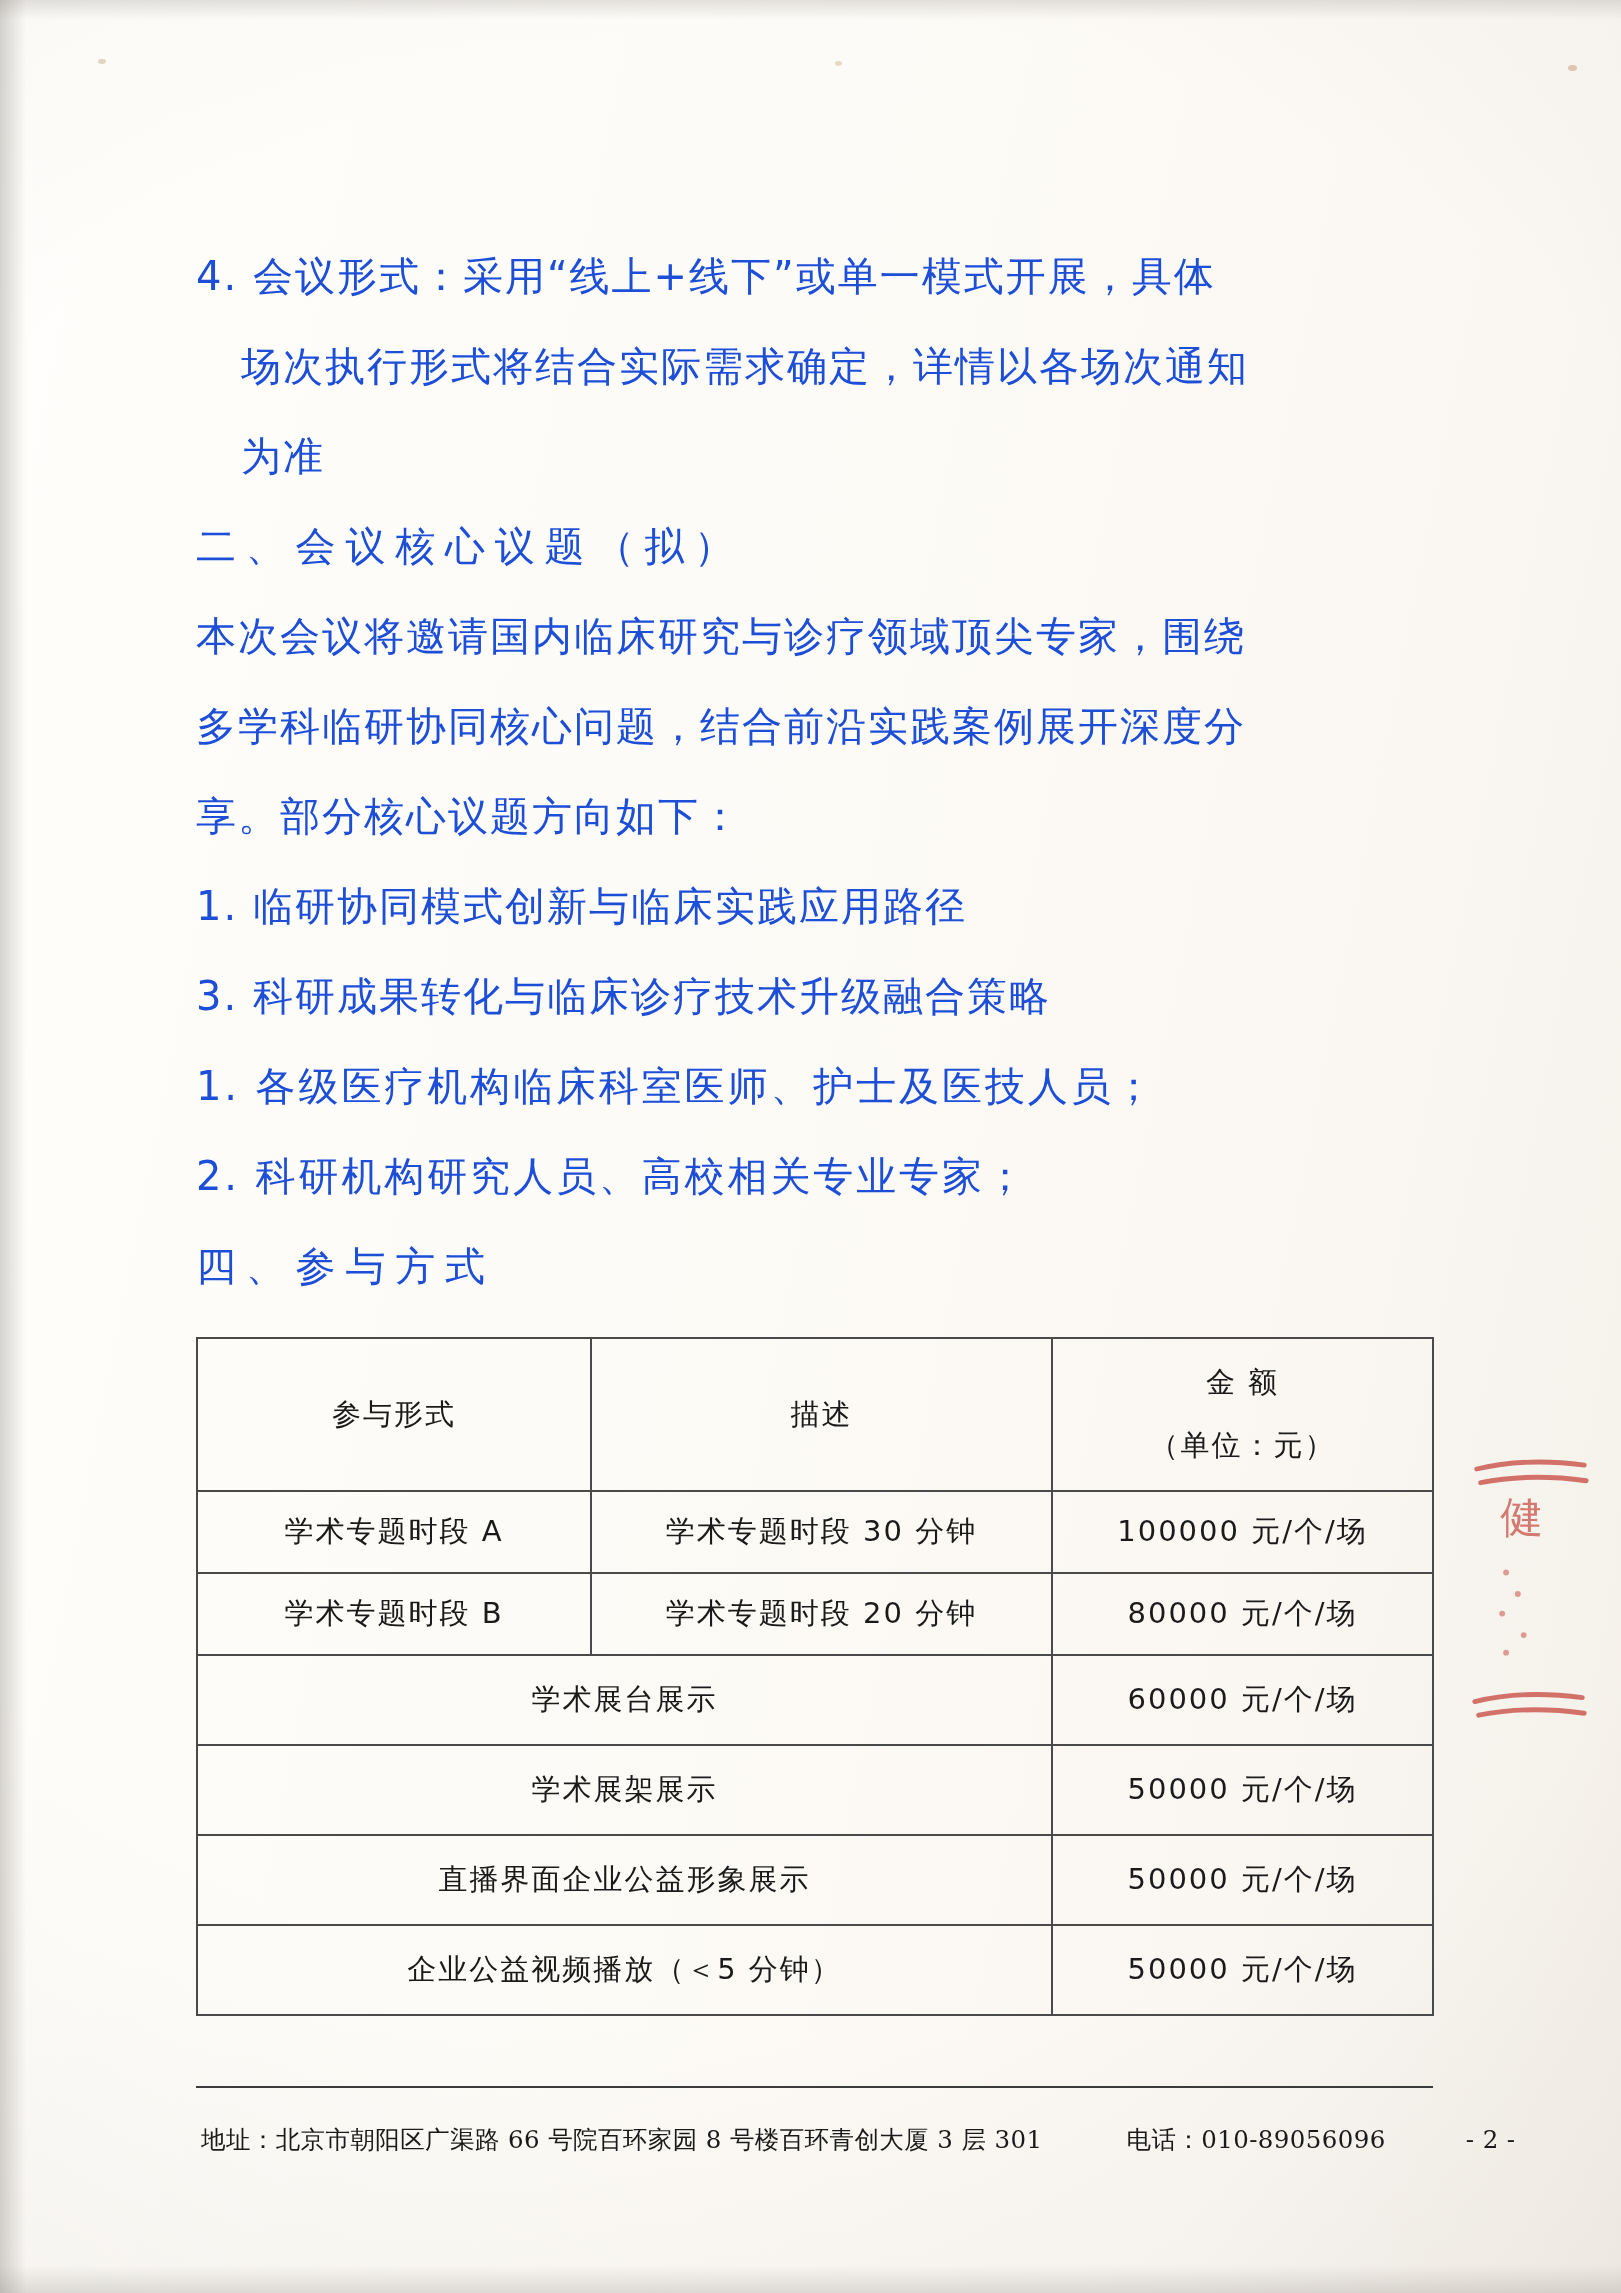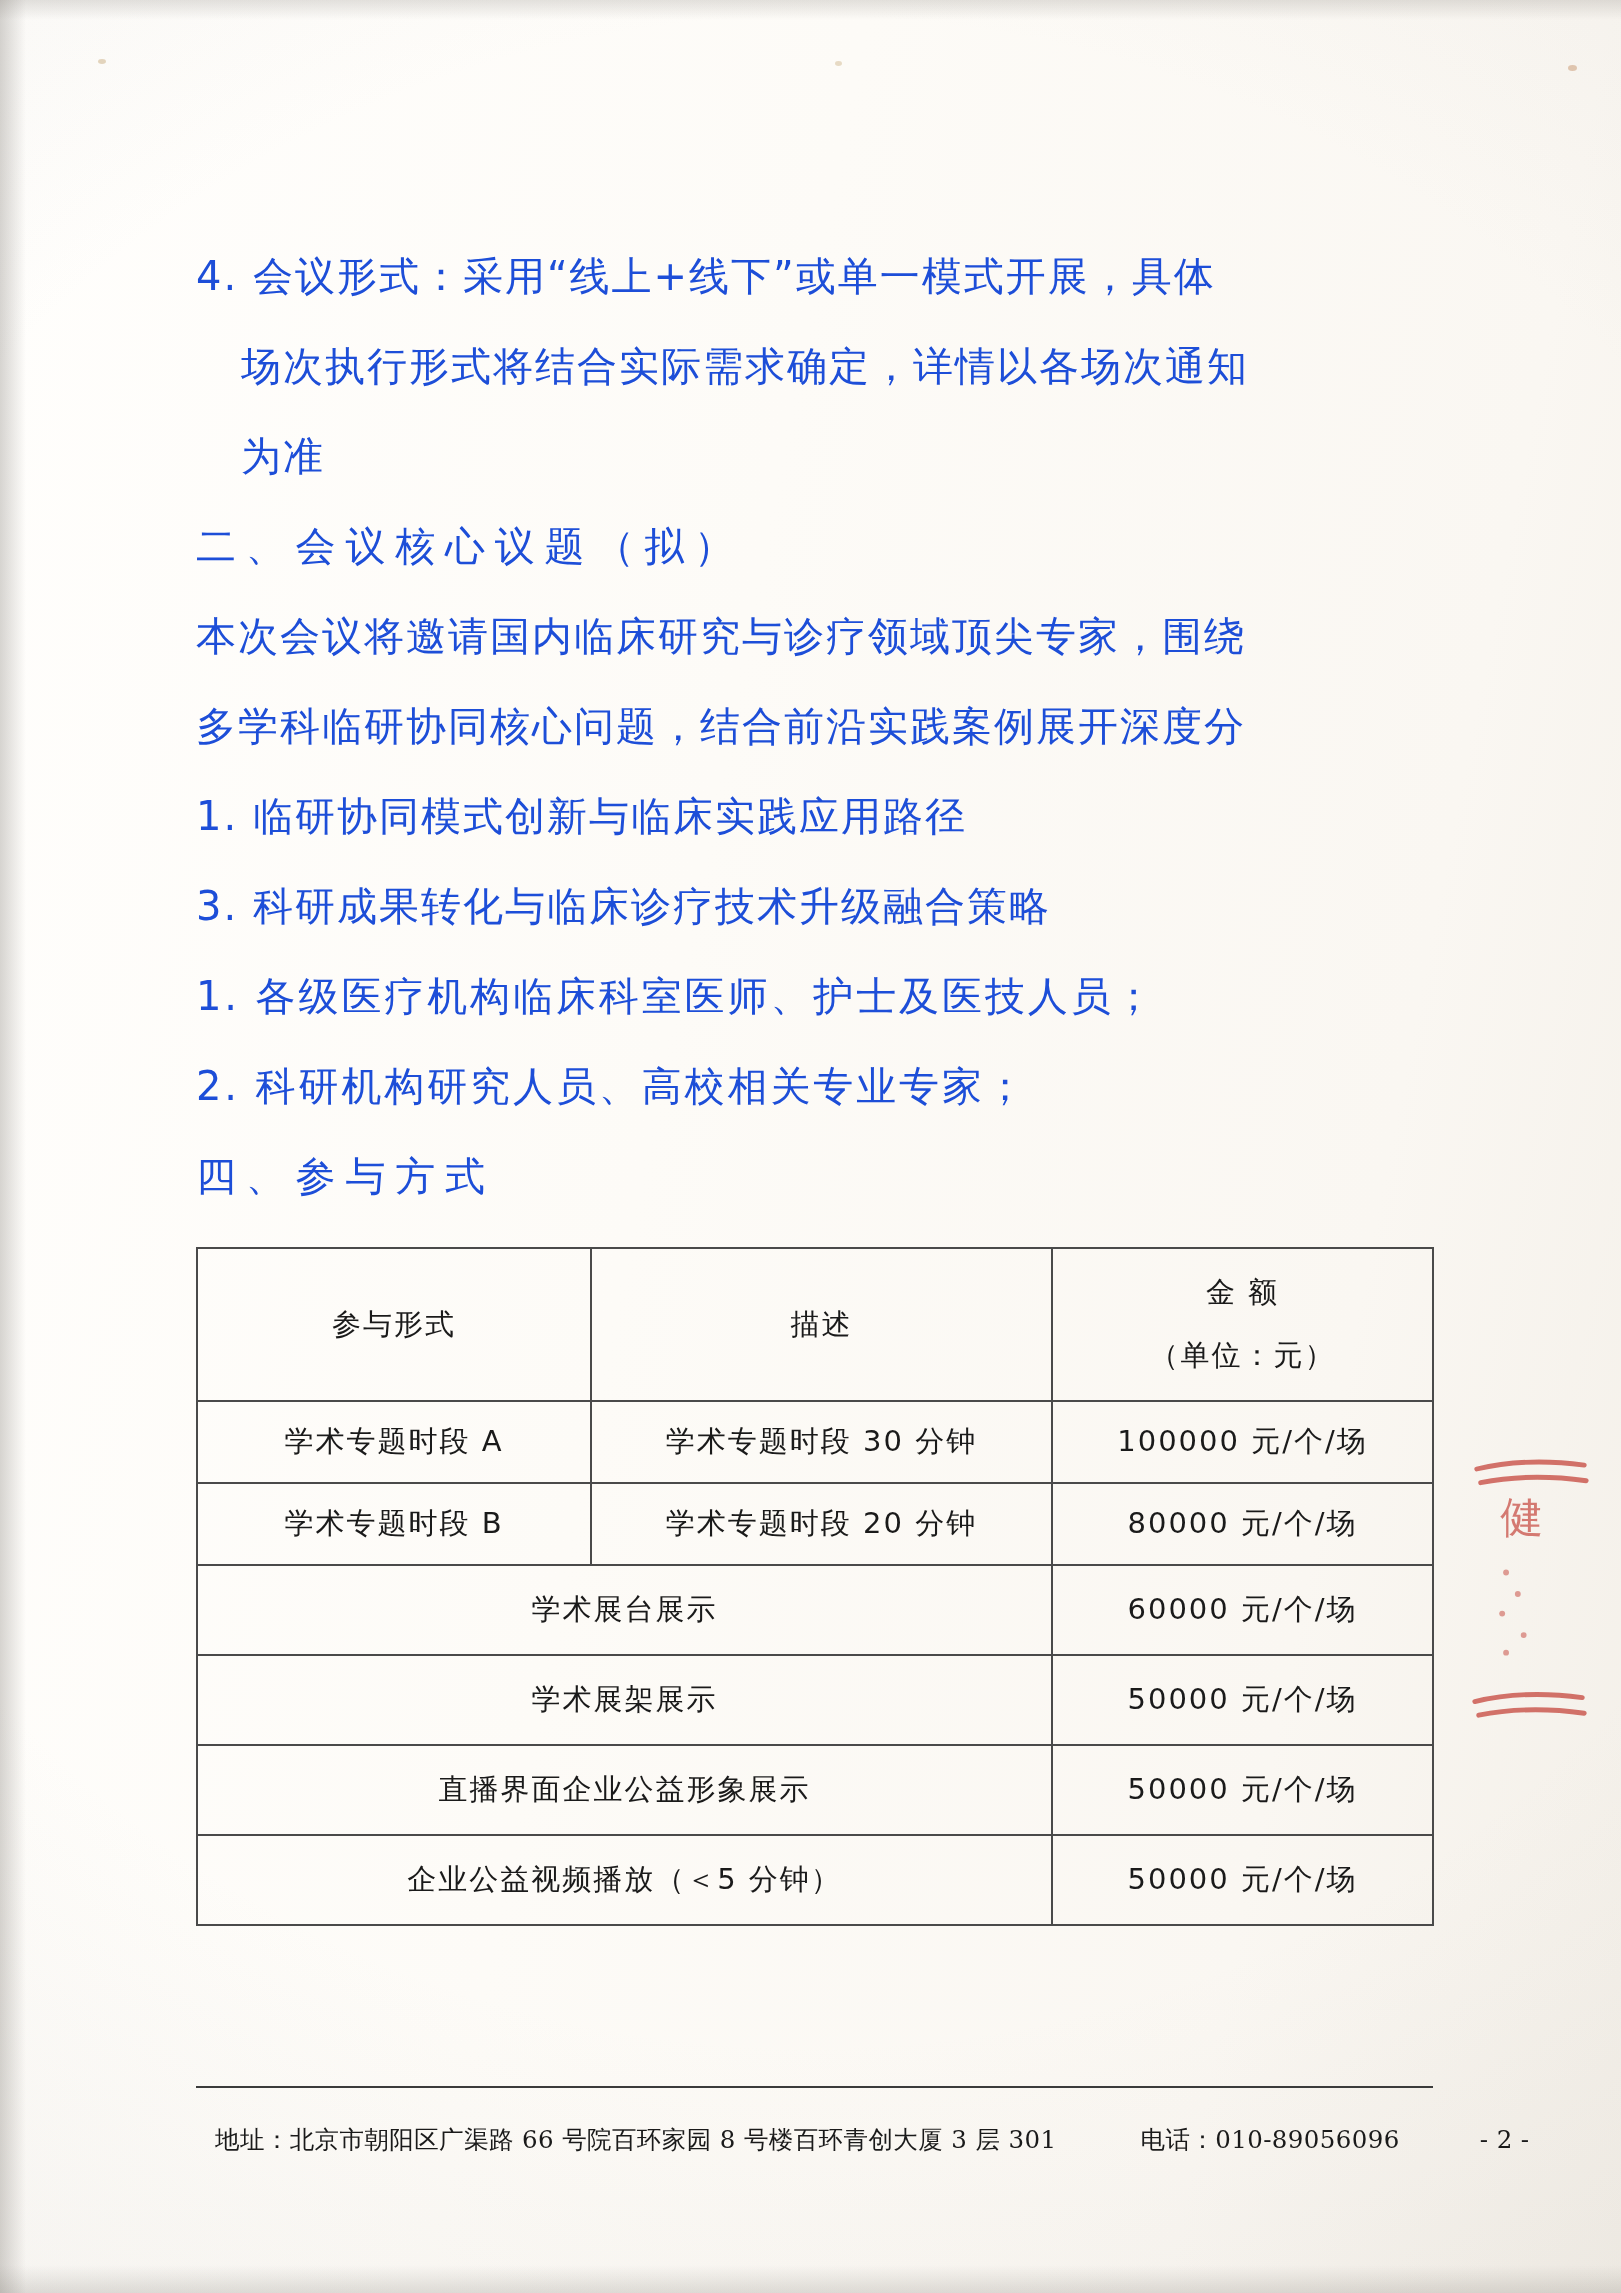--- a/index.html
+++ b/index.html
@@ -108,21 +108,21 @@
   .footer-rule {
     position: absolute;
     left: 196px;
     top: 2086px;
     width: 1237px;
     height: 0;
     border-top: 2px solid #3b3b3b;
   }
   .footer {
     position: absolute;
-    left: 215px;
+    left: 201px;
     top: 2123px;
     width: 1235px;
     display: flex;
     align-items: baseline;
     font-family: "DejaVu Serif", "Liberation Serif", serif;
     font-size: 24.5px;
     color: #1a1a1a;
     letter-spacing: 0.4px;
   }
   .footer .addr { white-space: nowrap; }
@@ -181,20 +181,21 @@
   <div class="content">
 
     <div class="line">4. 会议形式：采用“线上+线下”或单一模式开展，具体</div>
     <div class="line indent">场次执行形式将结合实际需求确定，详情以各场次通知</div>
     <div class="line indent">为准</div>
 
     <div class="line heading">二、会议核心议题（拟）</div>
 
     <div class="line">本次会议将邀请国内临床研究与诊疗领域顶尖专家，围绕</div>
     <div class="line">多学科临研协同核心问题，结合前沿实践案例展开深度分</div>
+    <div class="line">享。部分核心议题方向如下：</div>
 
     <div class="line listitem">1. 临研协同模式创新与临床实践应用路径</div>
     <div class="line listitem">3. 科研成果转化与临床诊疗技术升级融合策略</div>
 
 
     <div class="line listitem-wide">1. 各级医疗机构临床科室医师、护士及医技人员；</div>
     <div class="line listitem-wide">2. 科研机构研究人员、高校相关专业专家；</div>
 
     <div class="line heading">四、参与方式</div>
 

